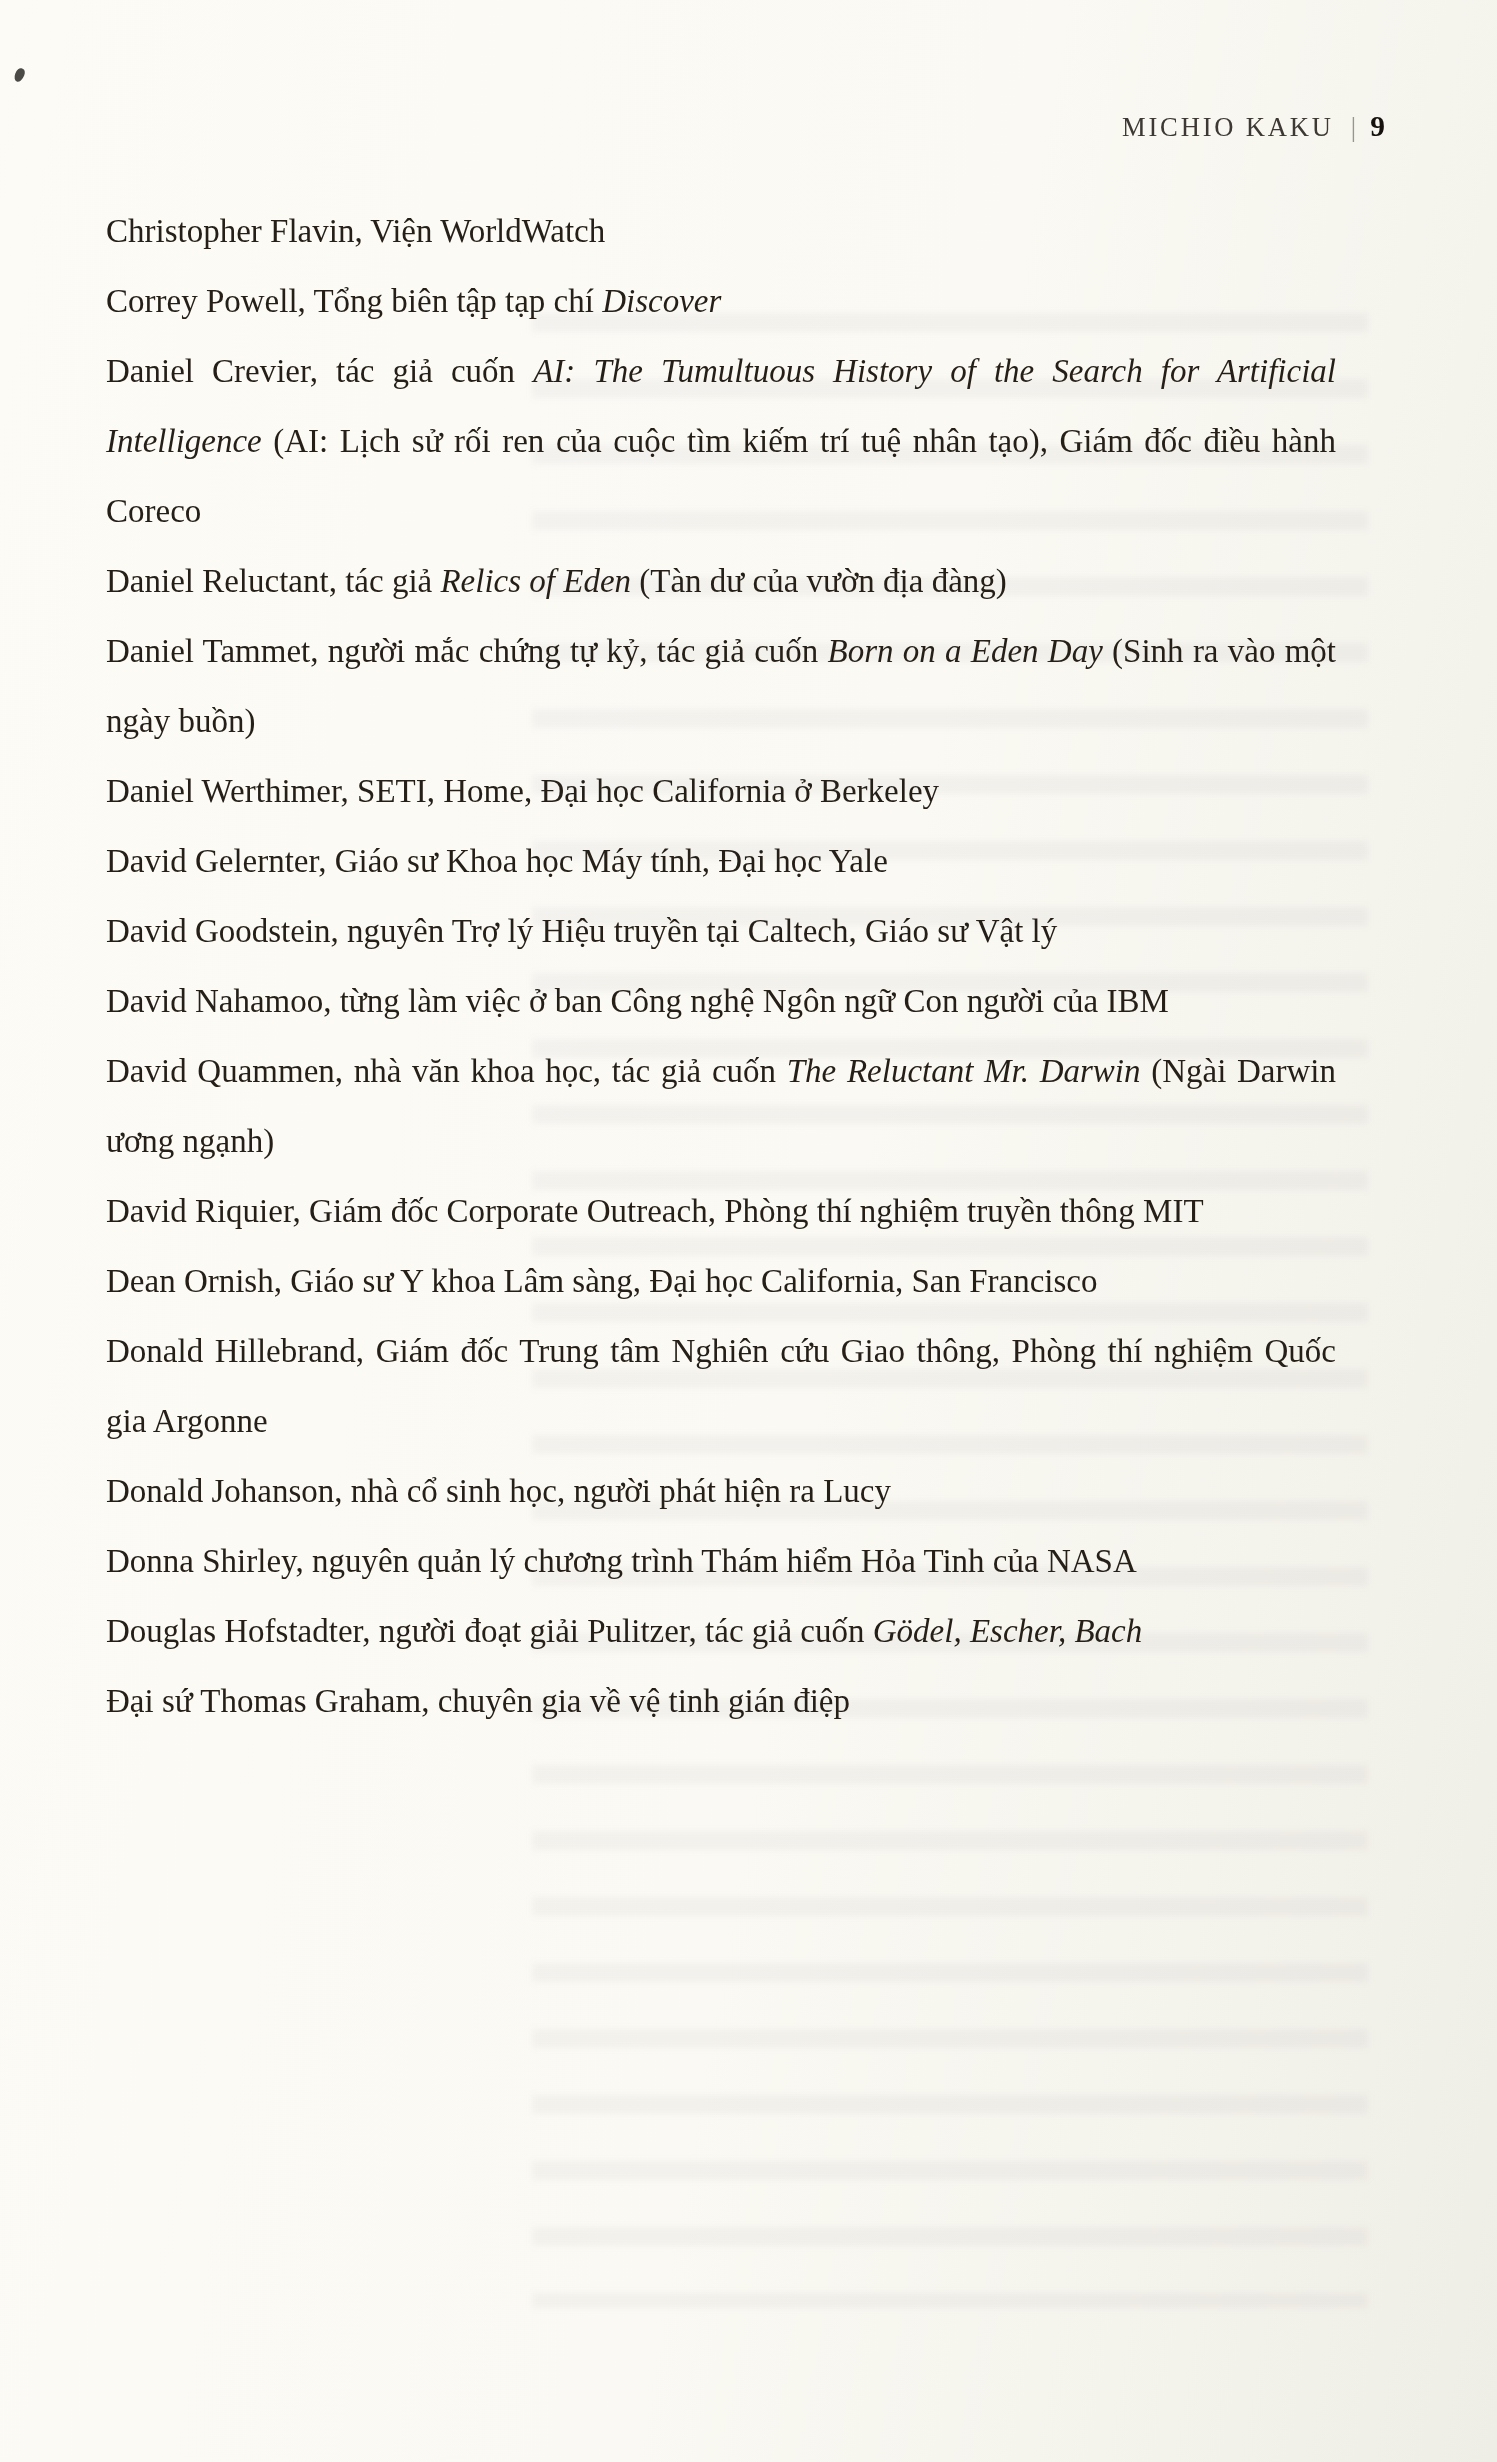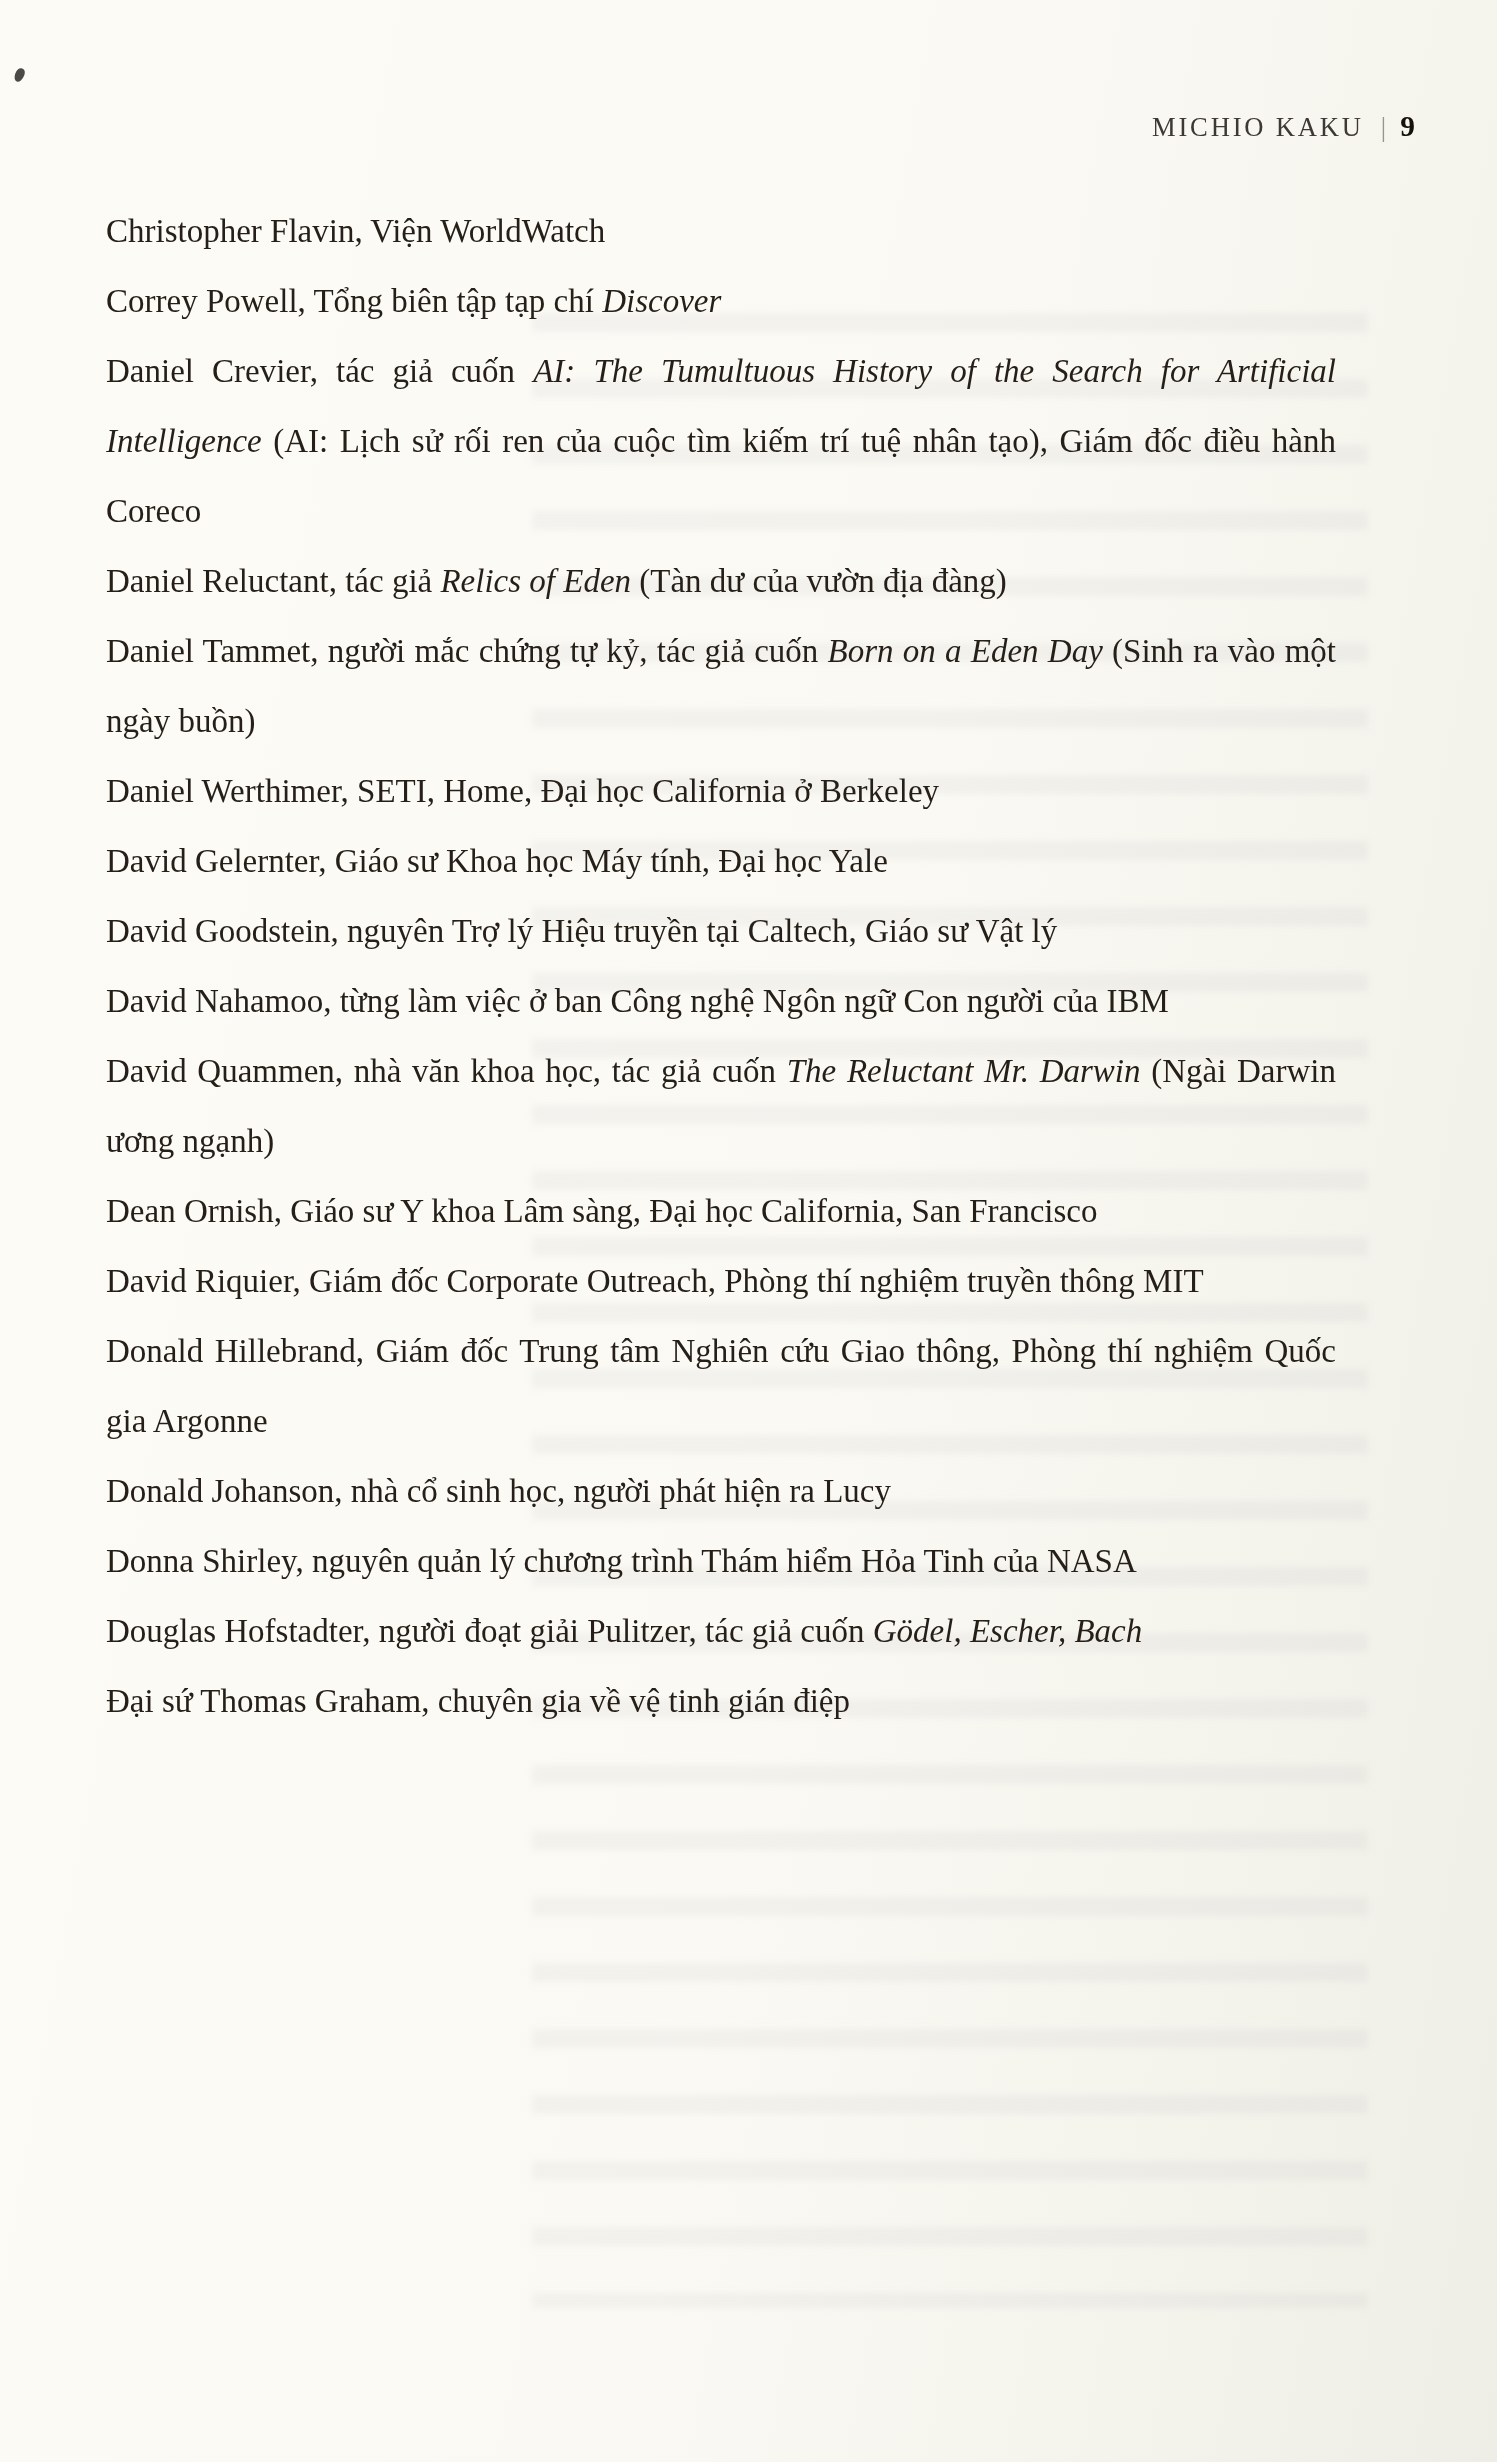--- a/index.html
+++ b/index.html
@@ -30,21 +30,21 @@
     left: 15px; top: 68px;
     width: 8.5px; height: 14.2px;
     background: #2b2a28;
     border-radius: 50% 40% 60% 50%;
     transform: rotate(20deg);
     opacity: .85;
     z-index: 3;
   }
   .page { position: relative; z-index: 2; }
   .page-header {
-    padding: 110px 82px 0 106px;
+    padding: 110px 112px 0 106px;
     text-align: right;
     font-size: 26.6px;
     letter-spacing: 2.8px;
     color: #3d3833;
     white-space: nowrap;
   }
   .page-header .sep {
     color: #9a948c;
     padding: 0 11.4px 0 17px;
     font-weight: 400;
@@ -80,22 +80,22 @@
       <p class="entry"><span>Christopher Flavin, Viện WorldWatch</span></p>
       <p class="entry"><span>Correy Powell, Tổng biên tập tạp chí </span><em>Discover</em></p>
       <p class="entry"><span>Daniel Crevier, tác giả cuốn </span><em>AI: The Tumultuous History of the Search for Artificial Intelligence</em><span> (AI: Lịch sử rối ren của cuộc tìm kiếm trí tuệ nhân tạo), Giám đốc điều hành Coreco</span></p>
       <p class="entry"><span>Daniel Reluctant, tác giả </span><em>Relics of Eden</em><span> (Tàn dư của vườn địa đàng)</span></p>
       <p class="entry"><span>Daniel Tammet, người mắc chứng tự kỷ, tác giả cuốn </span><em>Born on a Eden Day</em><span> (Sinh ra vào một ngày buồn)</span></p>
       <p class="entry"><span>Daniel Werthimer, SETI, Home, Đại học California ở Berkeley</span></p>
       <p class="entry"><span>David Gelernter, Giáo sư Khoa học Máy tính, Đại học Yale</span></p>
       <p class="entry"><span>David Goodstein, nguyên Trợ lý Hiệu truyền tại Caltech, Giáo sư Vật lý</span></p>
       <p class="entry"><span>David Nahamoo, từng làm việc ở ban Công nghệ Ngôn ngữ Con người của IBM</span></p>
       <p class="entry"><span>David Quammen, nhà văn khoa học, tác giả cuốn </span><em>The Reluctant Mr. Darwin</em><span> (Ngài Darwin ương ngạnh)</span></p>
+      <p class="entry"><span>David Riquier, Giám đốc Corporate Outreach, Phòng thí nghiệm truyền thông MIT</span></p>
       <p class="entry"><span>Dean Ornish, Giáo sư Y khoa Lâm sàng, Đại học California, San Francisco</span></p>
-      <p class="entry"><span>David Riquier, Giám đốc Corporate Outreach, Phòng thí nghiệm truyền thông MIT</span></p>
       <p class="entry"><span>Donald Hillebrand, Giám đốc Trung tâm Nghiên cứu Giao thông, Phòng thí nghiệm Quốc gia Argonne</span></p>
       <p class="entry"><span>Donald Johanson, nhà cổ sinh học, người phát hiện ra Lucy</span></p>
       <p class="entry"><span>Donna Shirley, nguyên quản lý chương trình Thám hiểm Hỏa Tinh của NASA</span></p>
       <p class="entry"><span>Douglas Hofstadter, người đoạt giải Pulitzer, tác giả cuốn </span><em>Gödel, Escher, Bach</em></p>
       <p class="entry"><span>Đại sứ Thomas Graham, chuyên gia về vệ tinh gián điệp</span></p>
     </main>
 
 </div>
 
 

